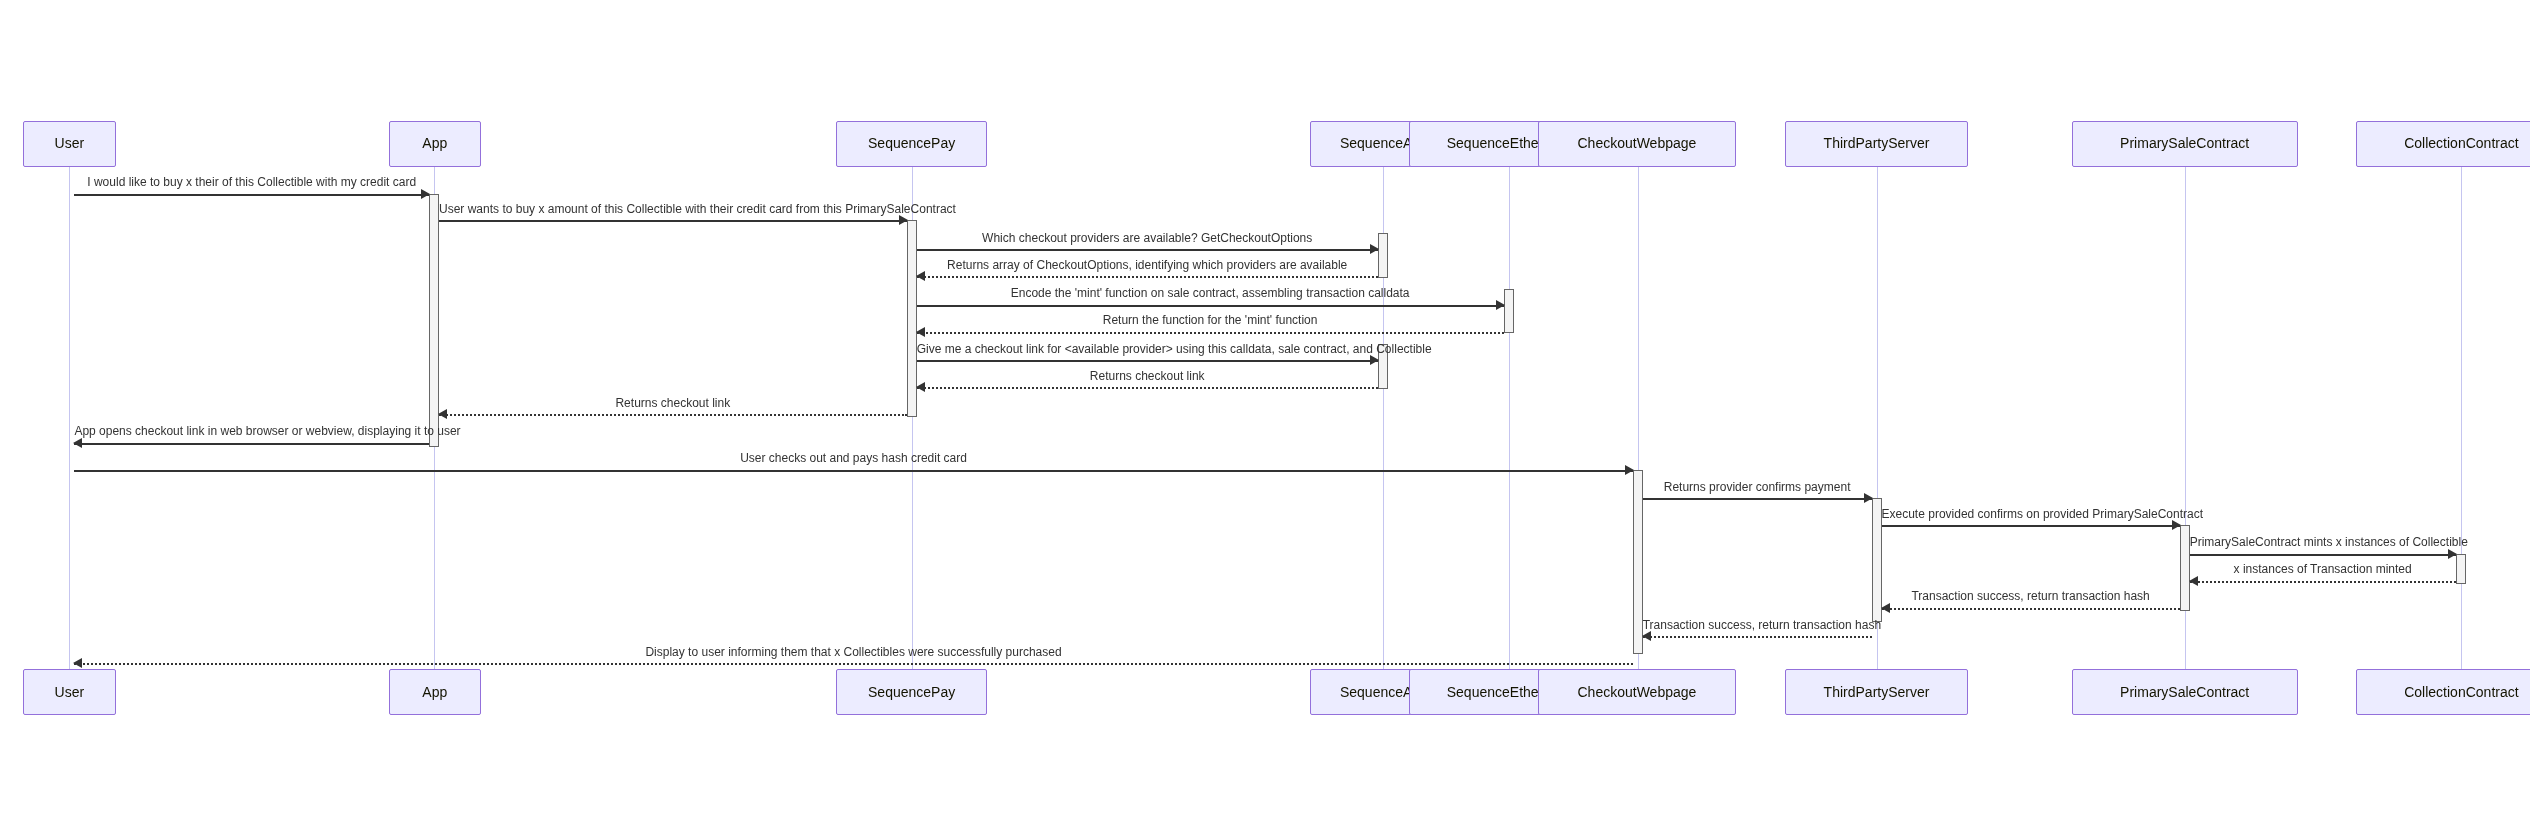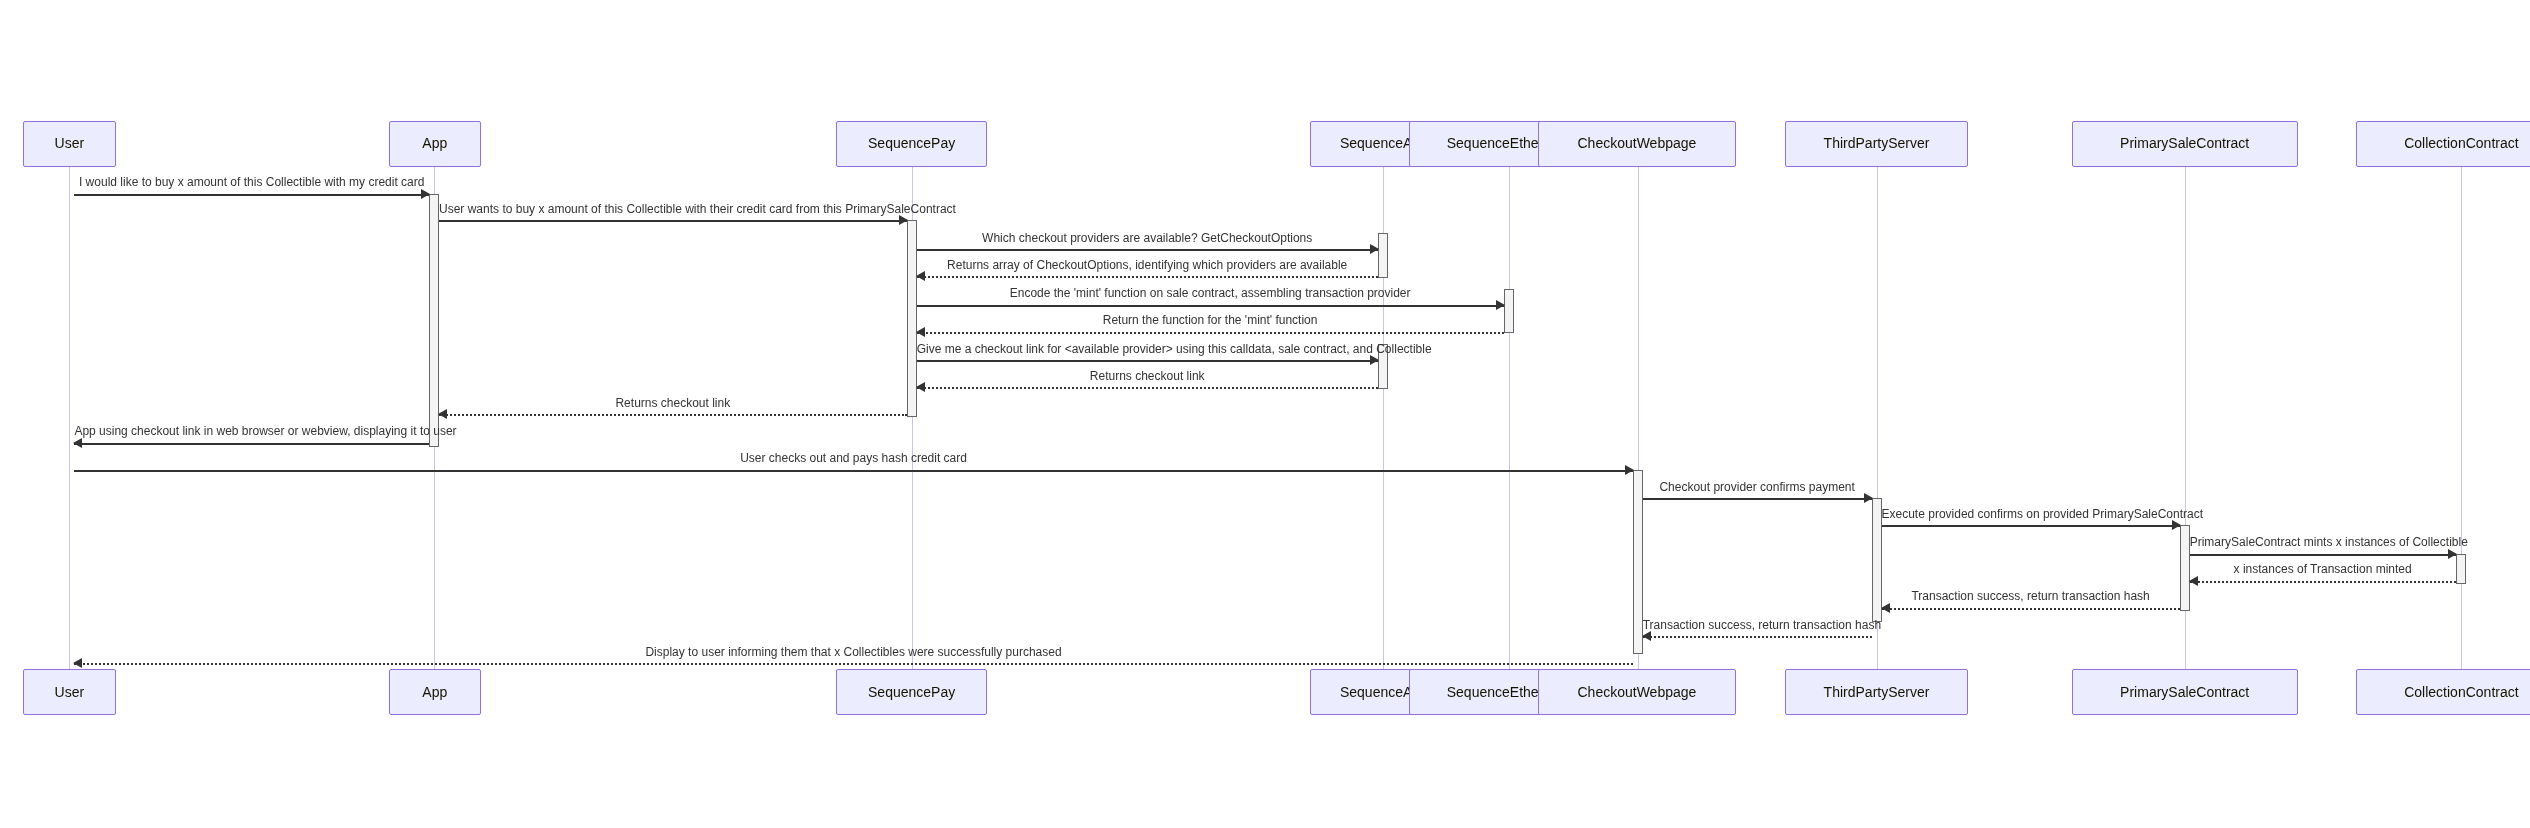--- a/index.html
+++ b/index.html
@@ -114,41 +114,41 @@
       <div class="activation" style="left: 1377.79px; top: 344.207px; height: 44.4138px;"></div>
       <div class="activation" style="left: 1632.72px; top: 469.517px; height: 184px;"></div>
       <div class="activation" style="left: 1871.52px; top: 498.069px; height: 123.724px;"></div>
       <div class="activation" style="left: 2179.71px; top: 525.034px; height: 85.6552px;"></div>
       <div class="activation" style="left: 2455.62px; top: 553.586px; height: 30.1379px;"></div>
     </div>
   <div id="messages-layer">
       <div class="msg solid to-right" style="left: 74.3814px; width: 354.656px; top: 193.517px;">
         <div class="line"></div>
         <div class="head"></div>
-        <div class="label">I would like to buy x amount of this Collectible with my credit card</div>
+        <div class="label">I would like to buy x their of this Collectible with my credit card</div>
       </div>
       <div class="msg solid to-right" style="left: 439.037px; width: 467.602px; top: 220.483px;">
         <div class="line"></div>
         <div class="head"></div>
         <div class="label">User wants to buy x amount of this Collectible with their credit card from this PrimarySaleContract</div>
       </div>
       <div class="msg solid to-right" style="left: 916.639px; width: 461.148px; top: 249.034px;">
         <div class="line"></div>
         <div class="head"></div>
         <div class="label">Which checkout providers are available? GetCheckoutOptions</div>
       </div>
       <div class="msg dotted to-left" style="left: 916.639px; width: 461.148px; top: 276px;">
         <div class="line"></div>
         <div class="head"></div>
         <div class="label">Returns array of CheckoutOptions, identifying which providers are available</div>
       </div>
       <div class="msg solid to-right" style="left: 916.639px; width: 587.003px; top: 304.552px;">
         <div class="line"></div>
         <div class="head"></div>
-        <div class="label">Encode the 'mint' function on sale contract, assembling transaction provider</div>
+        <div class="label">Encode the 'mint' function on sale contract, assembling transaction calldata</div>
       </div>
       <div class="msg dotted to-left" style="left: 916.639px; width: 587.003px; top: 331.517px;">
         <div class="line"></div>
         <div class="head"></div>
         <div class="label">Return the function for the 'mint' function</div>
       </div>
       <div class="msg solid to-right" style="left: 916.639px; width: 461.148px; top: 360.069px;">
         <div class="line"></div>
         <div class="head"></div>
         <div class="label">Give me a checkout link for &lt;available provider&gt; using this calldata, sale contract, and Collectible</div>
@@ -159,31 +159,31 @@
         <div class="label">Returns checkout link</div>
       </div>
       <div class="msg dotted to-left" style="left: 439.037px; width: 467.602px; top: 414px;">
         <div class="line"></div>
         <div class="head"></div>
         <div class="label">Returns checkout link</div>
       </div>
       <div class="msg solid to-left" style="left: 74.3814px; width: 354.656px; top: 442.552px;">
         <div class="line"></div>
         <div class="head"></div>
-        <div class="label">App using checkout link in web browser or webview, displaying it to user</div>
+        <div class="label">App opens checkout link in web browser or webview, displaying it to user</div>
       </div>
       <div class="msg solid to-right" style="left: 74.3814px; width: 1558.34px; top: 469.517px;">
         <div class="line"></div>
         <div class="head"></div>
         <div class="label">User checks out and pays hash credit card</div>
       </div>
       <div class="msg solid to-right" style="left: 1642.72px; width: 228.801px; top: 498.069px;">
         <div class="line"></div>
         <div class="head"></div>
-        <div class="label">Checkout provider confirms payment</div>
+        <div class="label">Returns provider confirms payment</div>
       </div>
       <div class="msg solid to-right" style="left: 1881.52px; width: 298.182px; top: 525.034px;">
         <div class="line"></div>
         <div class="head"></div>
         <div class="label">Execute provided confirms on provided PrimarySaleContract</div>
       </div>
       <div class="msg solid to-right" style="left: 2189.71px; width: 265.912px; top: 553.586px;">
         <div class="line"></div>
         <div class="head"></div>
         <div class="label">PrimarySaleContract mints x instances of Collectible</div>

